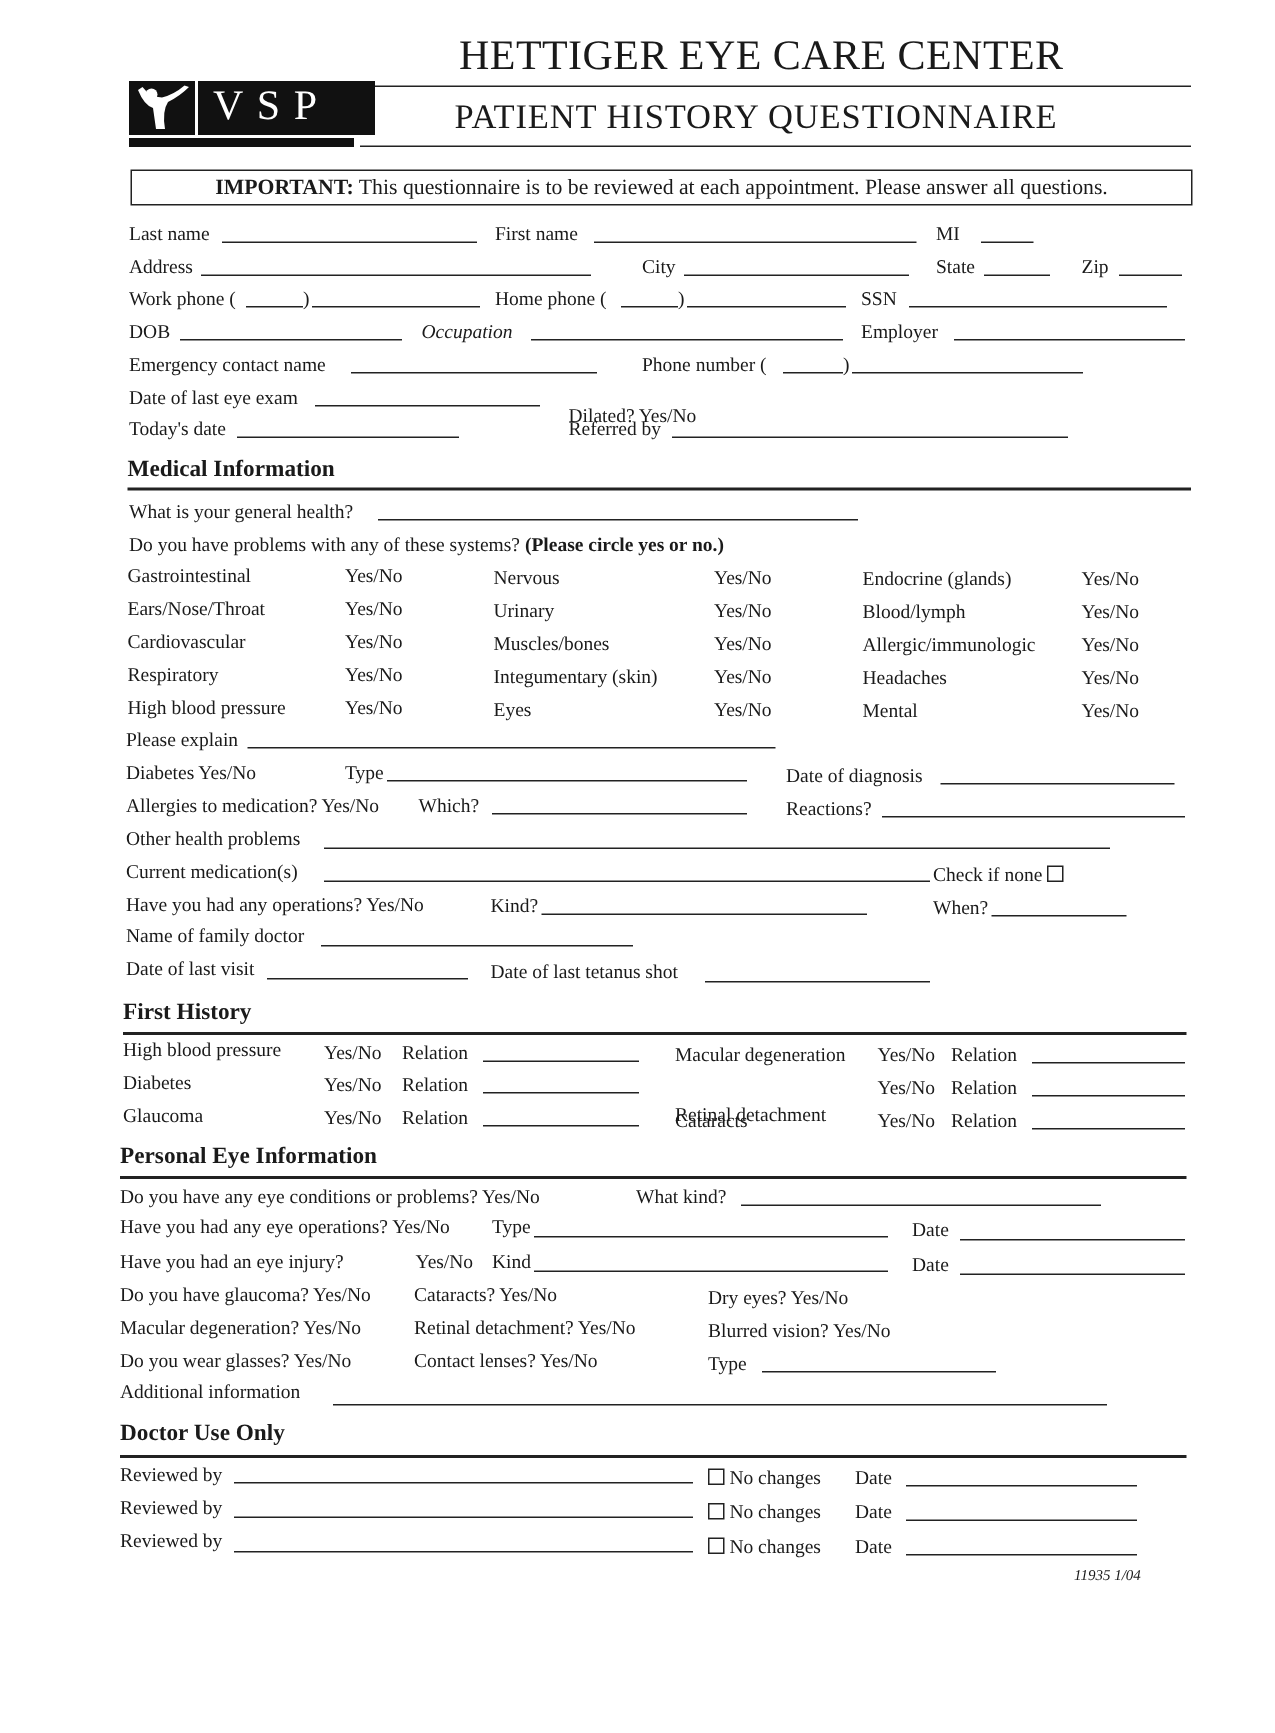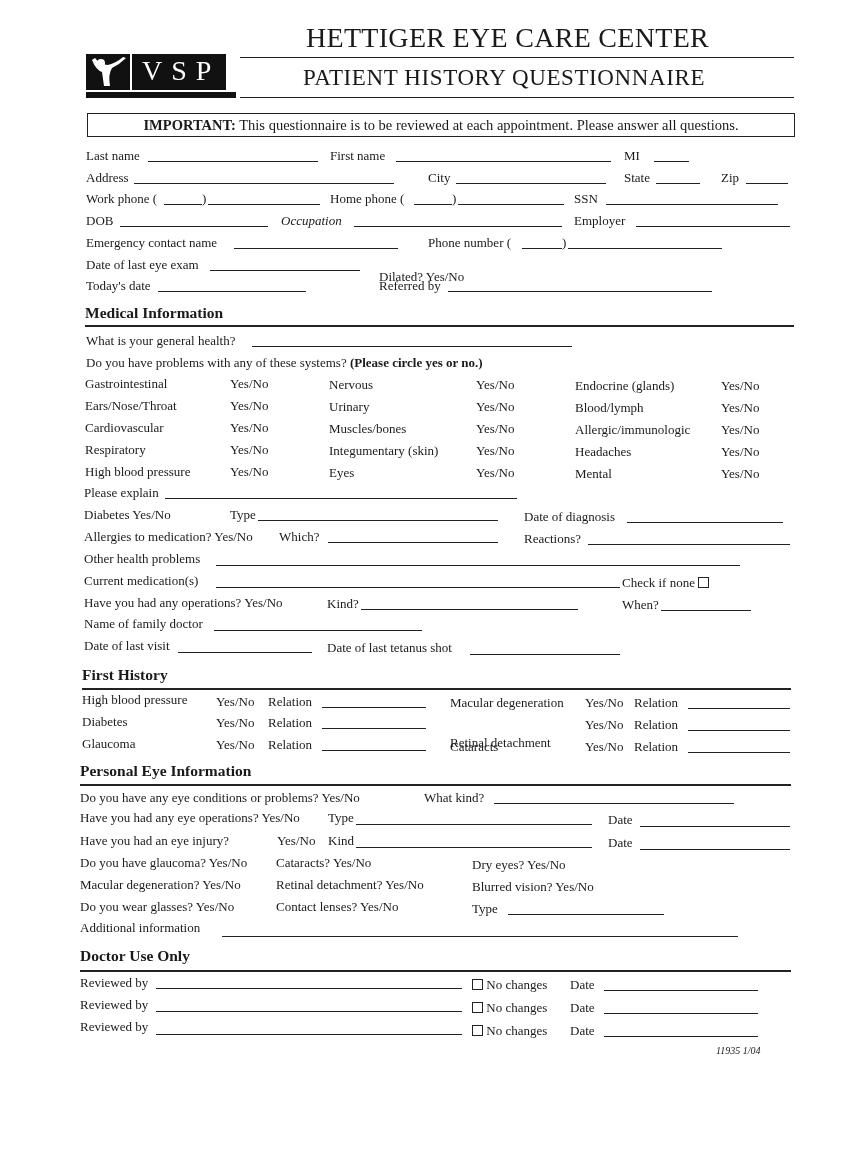--- a/index.html
+++ b/index.html
@@ -5,21 +5,21 @@
   html, body { margin:0; padding:0; background:#fff; }
   body { width:850px; height:1155px; position:relative; overflow:hidden;
          font-family:"DejaVu Serif","Liberation Serif",serif; color:#1a1a1a; }
   .t { position:absolute; font-family:"Liberation Serif",serif; font-size:13px; white-space:nowrap; line-height:16px; }
   .line { position:absolute; border-bottom:1px solid #222; height:0; }
   .hr { position:absolute; height:0; border-bottom:2px solid #222; }
   .h2 { position:absolute; font-family:"Liberation Serif",serif; font-size:15.5px; font-weight:bold; white-space:nowrap; }
   .box { display:inline-block; width:9px; height:9px; border:1px solid #222; vertical-align:-1px; }
   .title1 { position:absolute; left:306px; top:22px; font-family:"Liberation Serif",serif; font-size:28px; letter-spacing:0.3px; }
   .title2 { position:absolute; left:303px; top:65px; font-family:"Liberation Serif",serif; font-size:23px; letter-spacing:0.6px; }
-  .logo { position:absolute; left:86px; top:54px; width:140px; height:36px; background:#111; }
+  .logo { position:absolute; left:86px; top:54px; width:164px; height:36px; background:#111; }
   .logo .fig { position:absolute; left:4px; top:2px; width:38px; height:32px; }
   .logo .sep { position:absolute; left:44px; top:0; width:2px; height:36px; background:#fff; }
   .logo .txt { position:absolute; left:56px; top:1px; color:#fff; font-family:"Liberation Serif",serif; font-size:28px; letter-spacing:9px; }
   .logo-bar { position:absolute; left:86px; top:92px; width:150px; height:6px; background:#111; }
   .important { position:absolute; left:87px; top:113px; width:706px; height:22px; border:1.5px solid #222; font-family:"Liberation Serif",serif; font-size:14.5px; text-align:center; line-height:22px; }
 </style>
 </head>
 <body>
 
 <div class="title1">HETTIGER EYE CARE CENTER</div>

